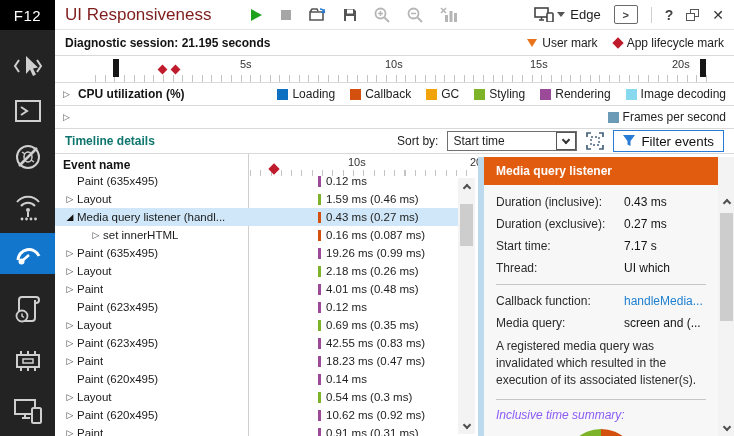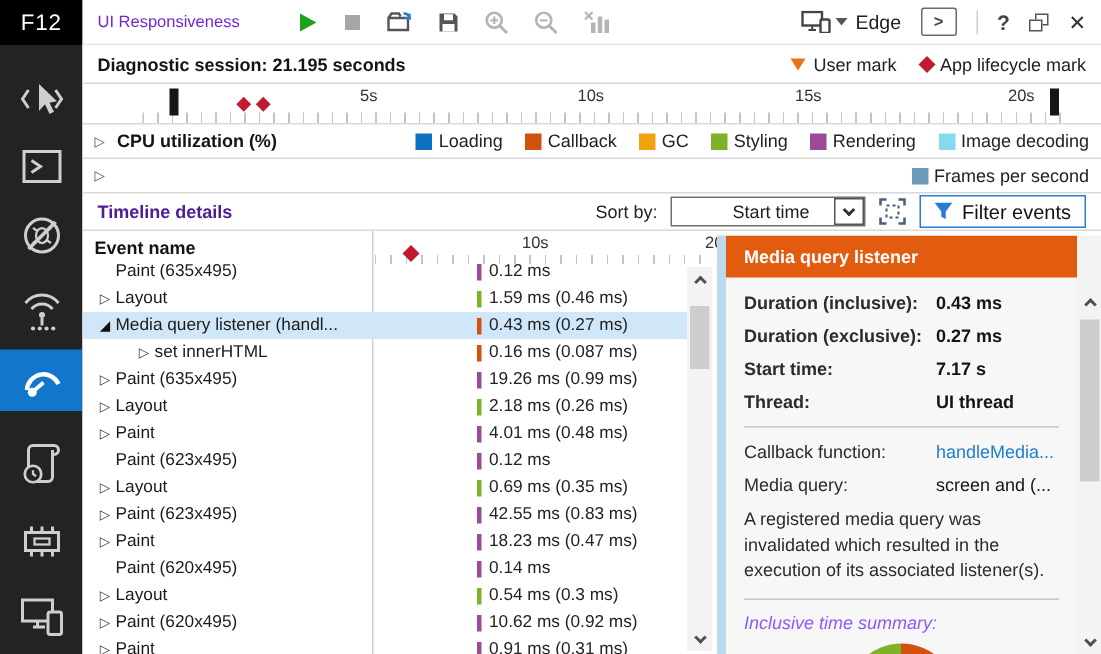--- a/index.html
+++ b/index.html
@@ -12,21 +12,21 @@
   .sidebar { position: absolute; left:0; top:0; width:55px; height:436px; background:#232323; }
   .f12 { height:30px; background:#000; color:#fff; font-size:15px;
          display:flex; align-items:center; justify-content:center; letter-spacing:.5px; }
   .side-item { position:absolute; left:0; width:55px; display:flex; align-items:center; justify-content:center; cursor:pointer; }
   .side-item.sel { background:#1276cc; }
   .side-item svg { display:block; }
   
   .main { position:absolute; left:55px; top:0; width:679px; height:436px; background:#fff; }
   
   .titlebar { height:30px; display:flex; align-items:center; padding:0 10px; border-bottom:1px solid #e6e6e6; }
-  .page-title { font-size:11px; color:#6d28d9; white-space:nowrap; }
+  .page-title { font-size:17px; color:#7f1d1d; white-space:nowrap; }
   .tb-group { display:flex; align-items:center; gap:17px; margin-left:38px; }
   .tb-right { display:flex; align-items:center; gap:13px; margin-left:auto; }
   .tb-btn { display:flex; align-items:center; justify-content:center; cursor:pointer; }
   .edge-label { font-size:13px; color:#222; margin-left:2px; }
   .caret-down { width:0; height:0; border-left:4px solid transparent; border-right:4px solid transparent; border-top:5px solid #555; }
   .vsep { width:1px; height:16px; background:#cfcfcf; }
   .panel-toggle { width:24px; height:19px; border:1px solid #6a6a6a; border-radius:2px; font-size:11px; color:#444;
                   display:flex; align-items:center; justify-content:center; font-weight:bold; }
   .help-q { font-size:14px; font-weight:bold; color:#444; }
   .restore-ic { position:relative; width:13px; height:12px; }
@@ -49,24 +49,24 @@
   .ruler .diamond { position:absolute; top:10px; width:7px; height:7px; }
   
   .graph-row { height:23px; display:flex; align-items:center; padding:0 8px; border-bottom:1px solid #d9d9d9; }
   .tw-static { font-size:9px; color:#555; margin-right:8px; }
   .graph-label { font-weight:bold; color:#141414; }
   .legend { margin-left:auto; display:flex; align-items:center; gap:15px; }
   .legend-item { display:flex; align-items:center; gap:4px; color:#222; }
   .swatch { width:11px; height:11px; display:inline-block; }
   
   .detailsbar { height:25px; display:flex; align-items:center; padding:0 10px; border-bottom:1px solid #d9d9d9; }
-  .details-title { font-weight:bold; color:#4c1d95; }
+  .details-title { font-weight:bold; color:#0f766e; }
   .sort-area { margin-left:auto; display:flex; align-items:center; gap:9px; }
   .sort-label { color:#222; }
-  .select-box { width:130px; height:20px; border:1px solid #707070; background:#fff; display:flex; align-items:center; cursor:pointer;padding-left:35px; }
+  .select-box { width:130px; height:20px; border:1px solid #707070; background:#fff; display:flex; align-items:center; cursor:pointer; }
   .select-box .sel-val { flex:1; padding-left:5px; white-space:nowrap; overflow:hidden; }
   .select-box .sel-btn { width:20px; height:18px; border:1px solid #555; margin-right:0px;
         display:flex; align-items:center; justify-content:center; }
   .chev { width:6px; height:6px; border-left:2px solid #333; border-bottom:2px solid #333; transform:rotate(-45deg); margin-top:-3px; }
   .filter-btn { height:22px; border:1px solid #2a7bd6; background:#fff; display:flex; align-items:center; gap:6px;
         padding:0 9px; cursor:pointer; color:#111; }
   
   .content { position:relative; height:282px; display:flex; }
   .event-table { position:relative; width:423px; height:282px; overflow:hidden; }
   .et-header { position:relative; height:22px; }
@@ -101,21 +101,21 @@
   .kv { position:relative; height:22px; padding-left:12px; display:flex; align-items:center; }
   .kv .k { color:#2b2b2b; }
   .kv .v { position:absolute; left:140px; color:#141414; white-space:nowrap; }
   .kv .v.link { color:#1d7fd0; cursor:pointer; }
   .panel-div { border:0; border-top:1px solid #c6c6c6; margin:5px 12px; }
   .panel-desc { margin:4px 12px 2px; line-height:17px; color:#2b2b2b; }
   .summary-label { margin:8px 12px 0; color:#8b5cf6;font-style:italic; }
   .summary-val { text-align:center; margin-top:8px; color:#141414; }
   .pie { position:absolute; top:272px; left:50%; transform:translateX(-50%); width:74px; height:74px; border-radius:50%; }
   .panel-scroll { width:16px; margin-top:3px; height:279px; }
-  .pad-top6 { padding-top:6px;font-weight:bold; }
+  .pad-top6 { padding-top:6px; }
 </style>
 </head>
 <body>
 
 <div class="sidebar">
   <div class="f12">F12</div>
 
   <div class="side-item" style="top:45px;height:42px;">
     <svg width="30" height="28" viewBox="0 0 30 28">
       <path d="M6 8 L2 14 L6 20" stroke="#cfcfcf" stroke-width="2" fill="none"></path>
@@ -510,21 +510,21 @@
             <div class="kv">
               <span class="k">Duration (exclusive):</span>
               <span class="v">0.27 ms</span>
             </div>
             <div class="kv">
               <span class="k">Start time:</span>
               <span class="v">7.17 s</span>
             </div>
             <div class="kv">
               <span class="k">Thread:</span>
-              <span class="v">UI thread</span>
+              <span class="v">UI which</span>
             </div>
           </div>
         <hr class="panel-div">
         <div id="panel-fields-2">
             <div class="kv">
               <span class="k">Callback function:</span>
               <span class="v link">handleMedia...</span>
             </div>
             <div class="kv">
               <span class="k">Media query:</span>

